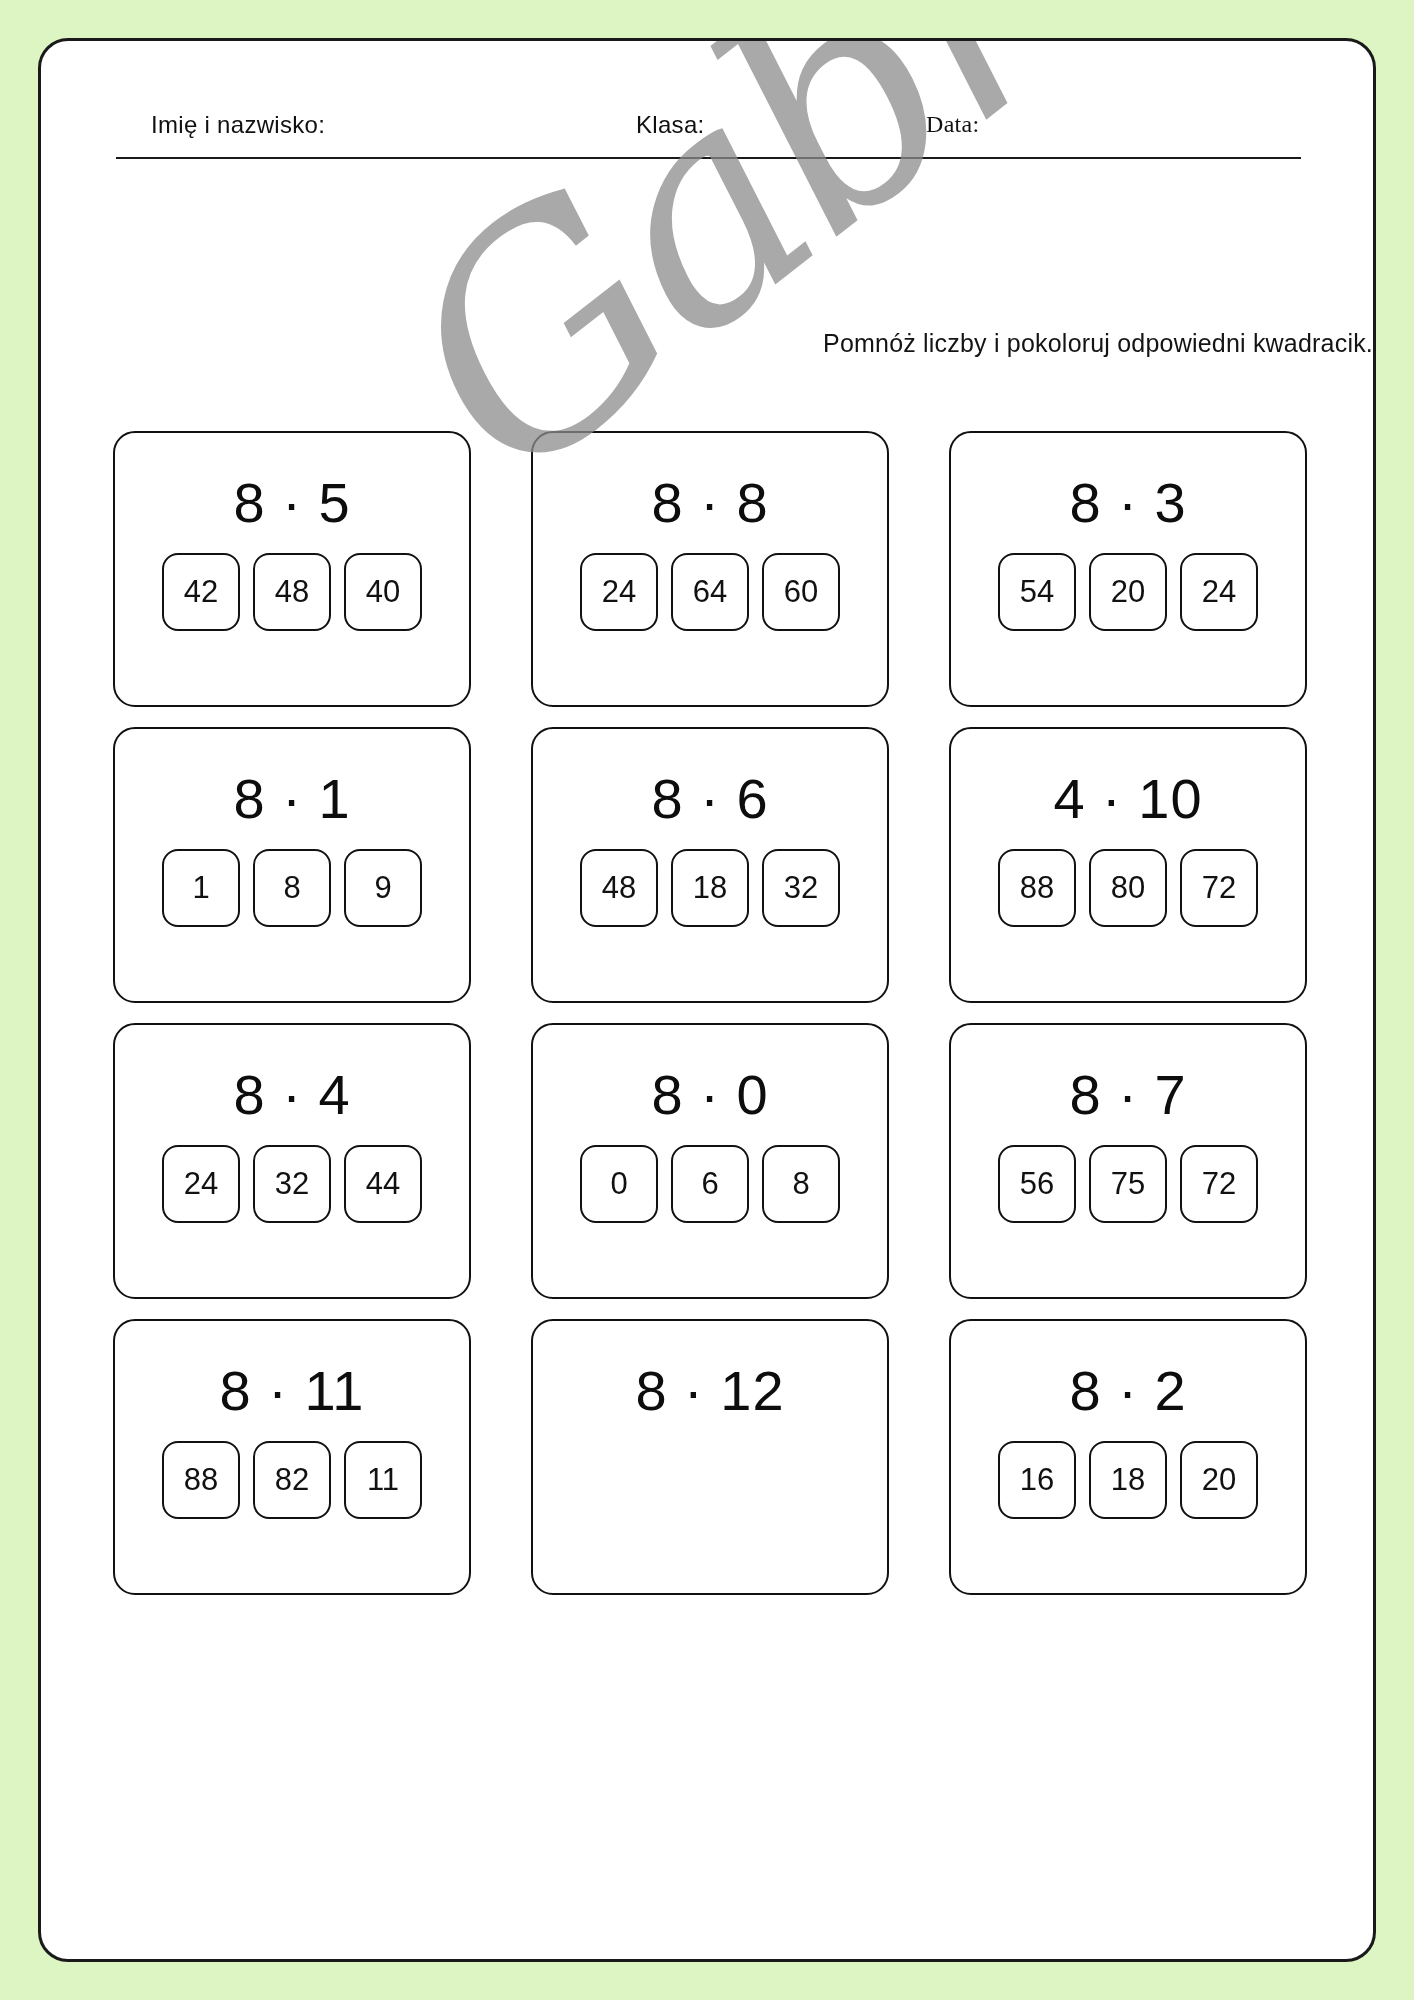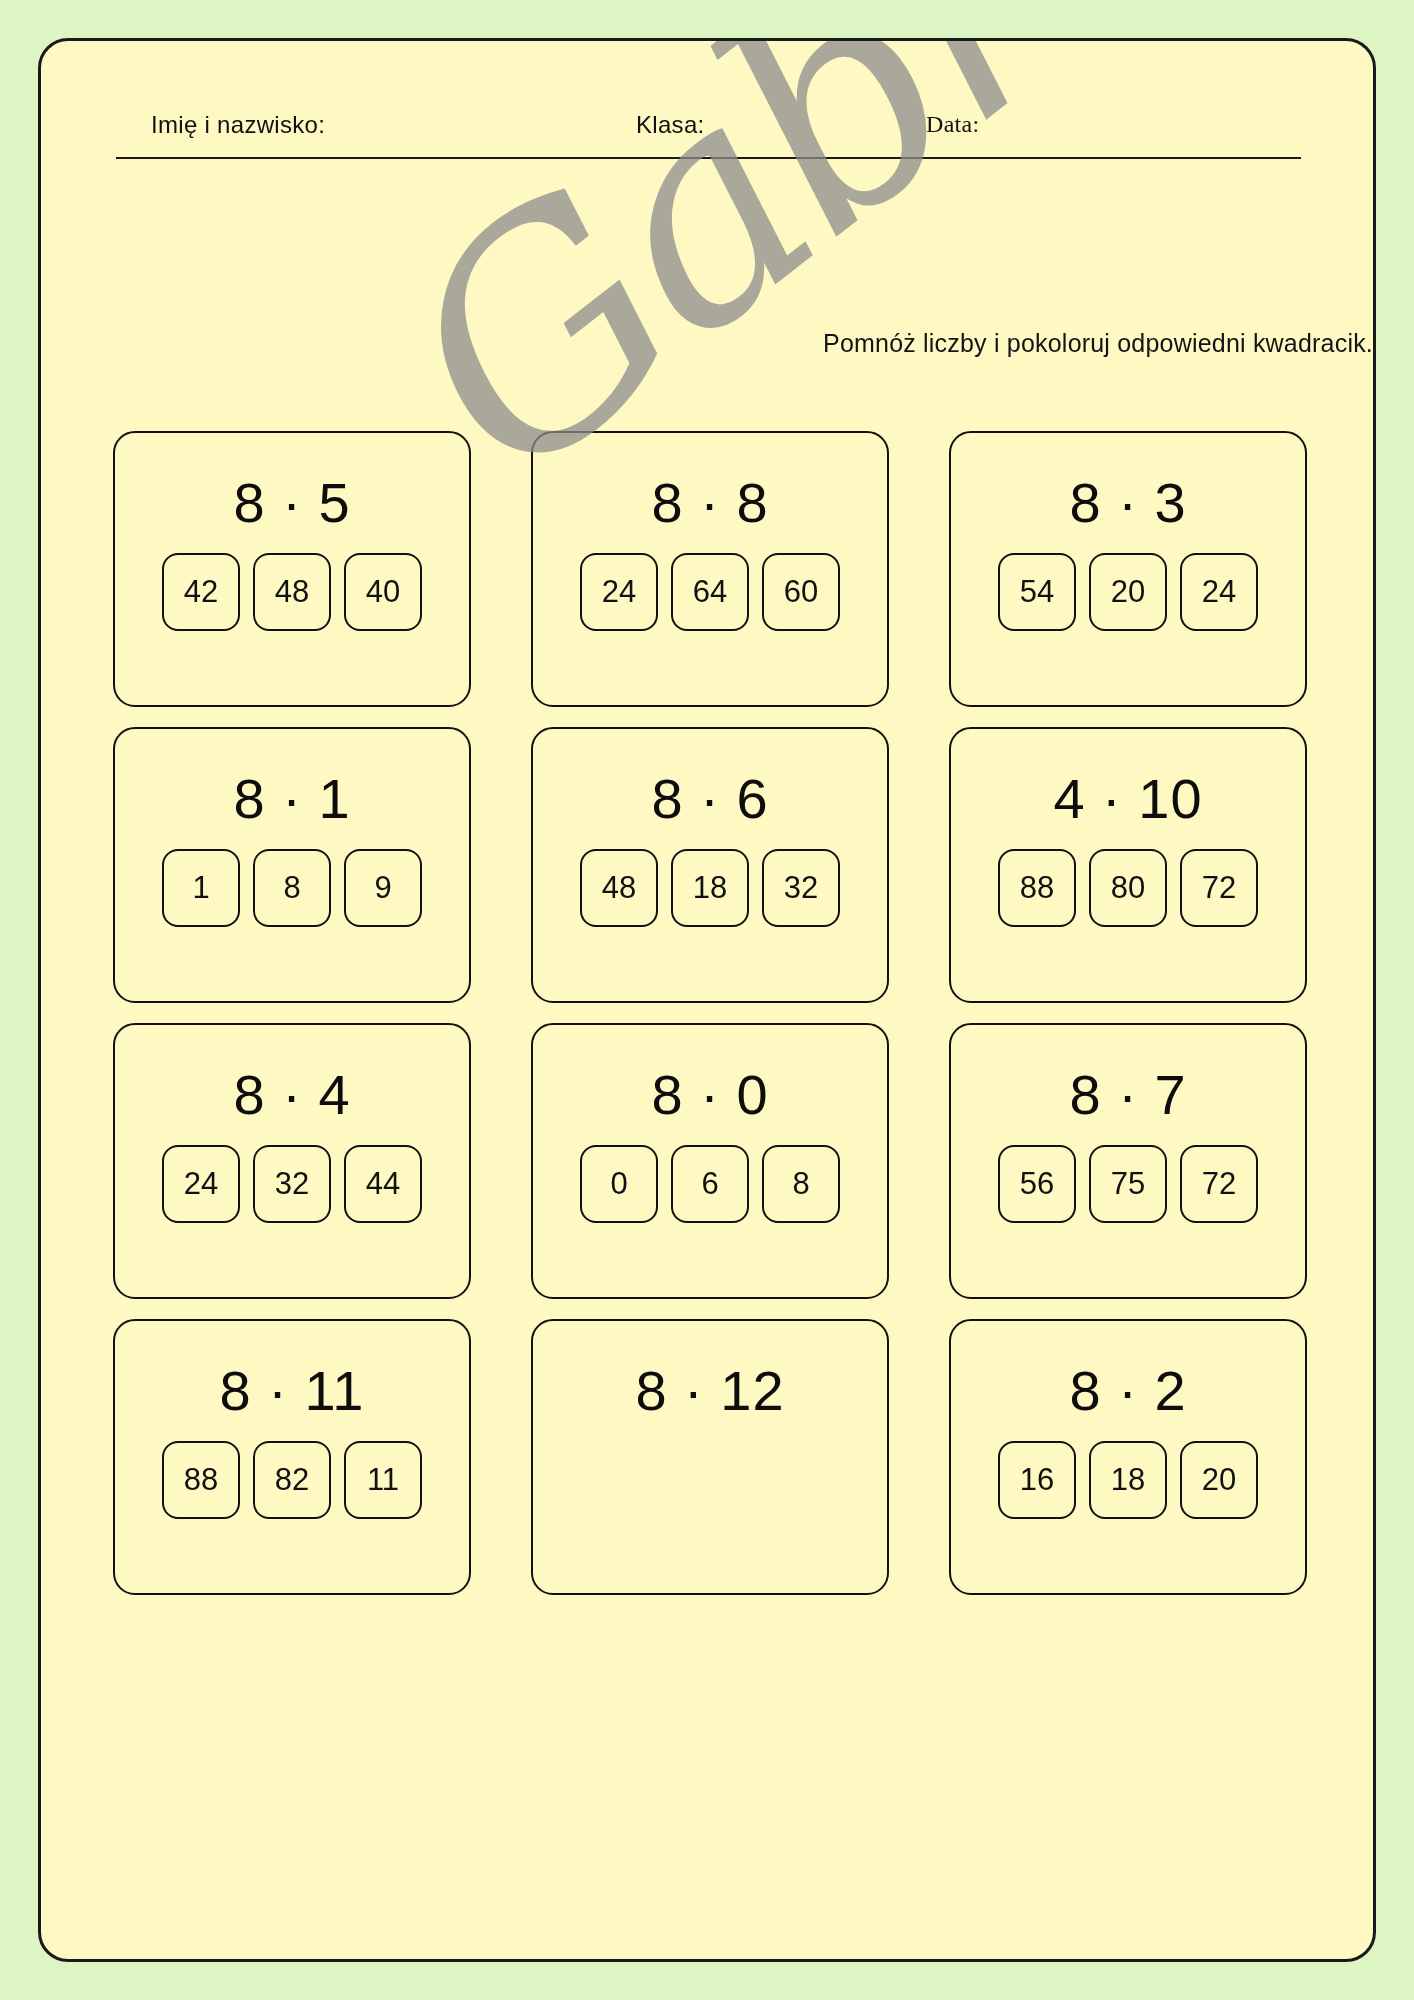--- a/index.html
+++ b/index.html
@@ -12,21 +12,21 @@
     background: #ddf5c2;
     font-family: "Liberation Sans", sans-serif;
     overflow: hidden;
   }
   .page {
     position: absolute;
     left: 38px;
     top: 38px;
     width: 1338px;
     height: 1924px;
-    background: #fef9c3;
+    background: #ffffff;
     border: 3px solid #1a1a1a;
     border-radius: 30px;
     box-sizing: border-box;
     overflow: hidden;
   }
   .header-row {
     position: absolute;
     left: 75px;
     top: 58px;
     width: 1185px;

